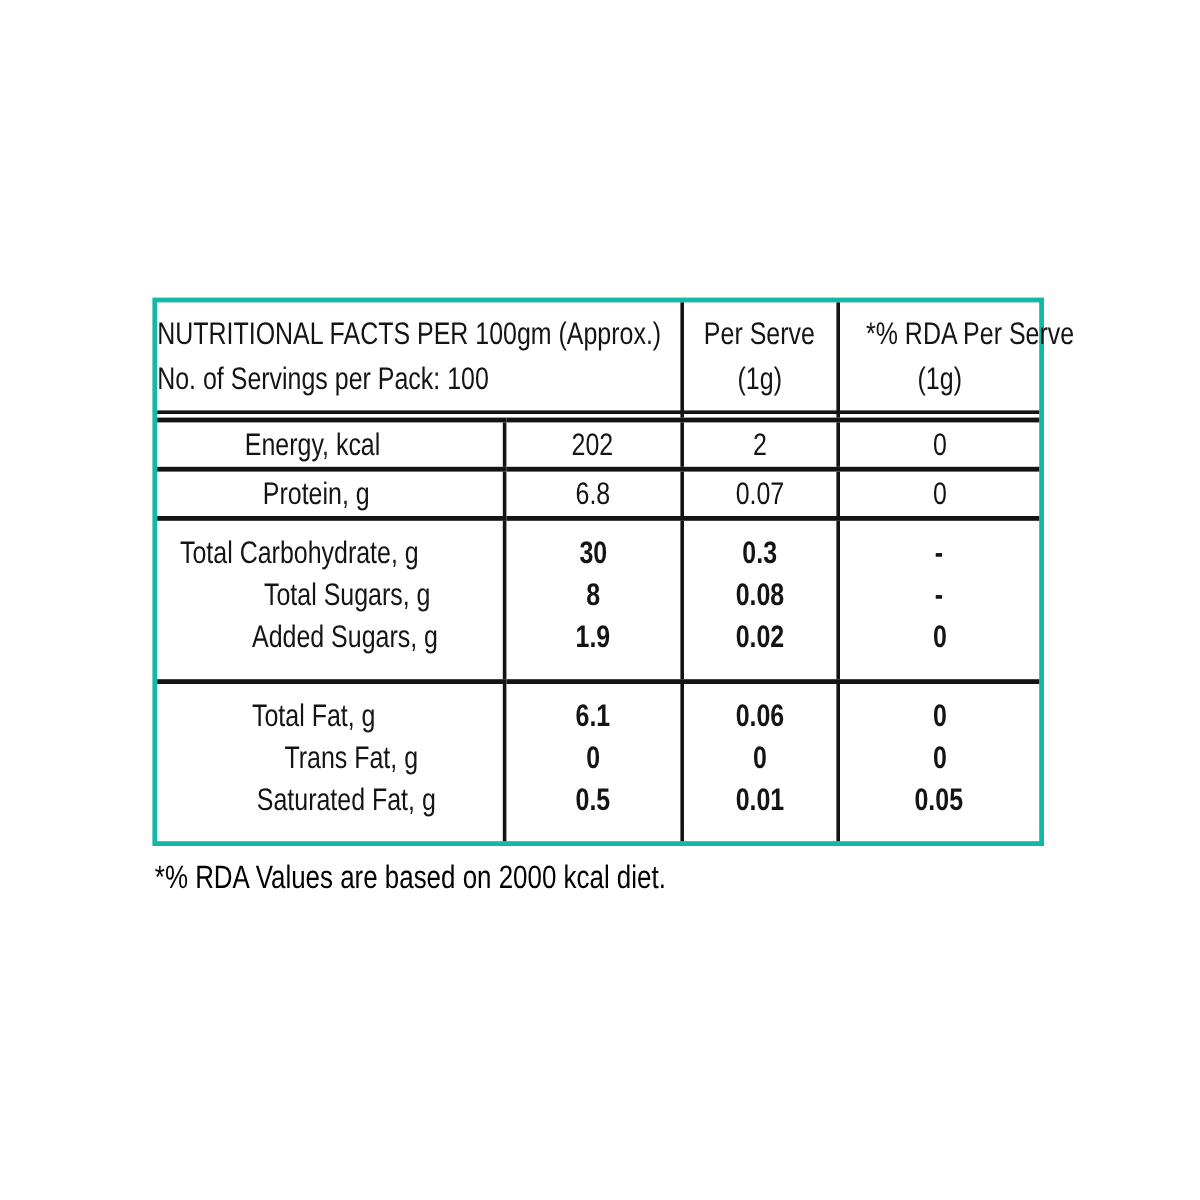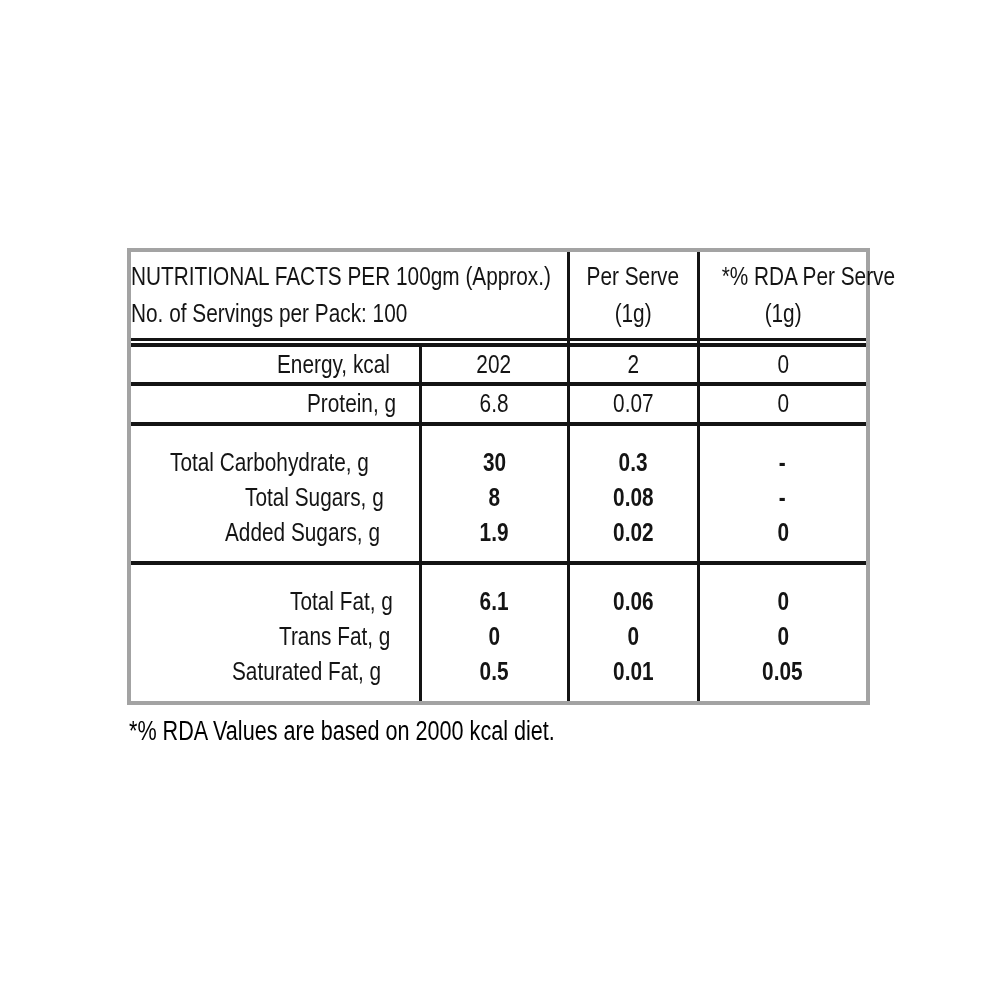--- a/index.html
+++ b/index.html
@@ -15,21 +15,21 @@
     font-family: "Liberation Sans", sans-serif;
     color: #141414;
     overflow: hidden;
   }
   .nutri-box {
     position: absolute;
     left: 127px;
     top: 248px;
     width: 743px;
     height: 457px;
-    border: 4px solid #a3a3a3;
+    border: 4px solid #14b8a6;
     box-sizing: border-box;
     background: #ffffff;
   }
   table.nutri {
     width: 100%;
     height: 100%;
     border-collapse: collapse;
     table-layout: fixed;
   }
   table.nutri td {
@@ -57,31 +57,31 @@
   td.hcol .hline { height: 37px; line-height: 37px; text-align: center; }
   td.hdiv { border-right: 3px solid #141414; }
 
   
   tr.gap { height: 5px; }
   tr.gap td { border-bottom: 0; }
 
   
   tr.r td { border-top: 4px solid #141414; vertical-align: middle; }
   td.lbl {
-    text-align: right;
+    text-align: center;
     padding-left: 6px;
     border-right: 3px solid #141414;
   }
   td.vdiv { border-right: 3px solid #141414; }
   td.val { text-align: center; }
   tr.single { height: 36px; }
   tr.grp { height: 108px; }
   tr.grp td { vertical-align: top; }
   .gline { height: 35px; line-height: 35px; }
-  .gline.first { padding-top: 19px; }
+  .gline.first { padding-top: 9px; }
   td.lbl .sub { padding-left: 64px; }
   td.val .gline { text-align: center; font-weight: bold; }
 
   .footnote {
     position: absolute;
     left: 129px;
     top: 716px;
     font-size: 27px;
     color: #000000;
     white-space: nowrap;

